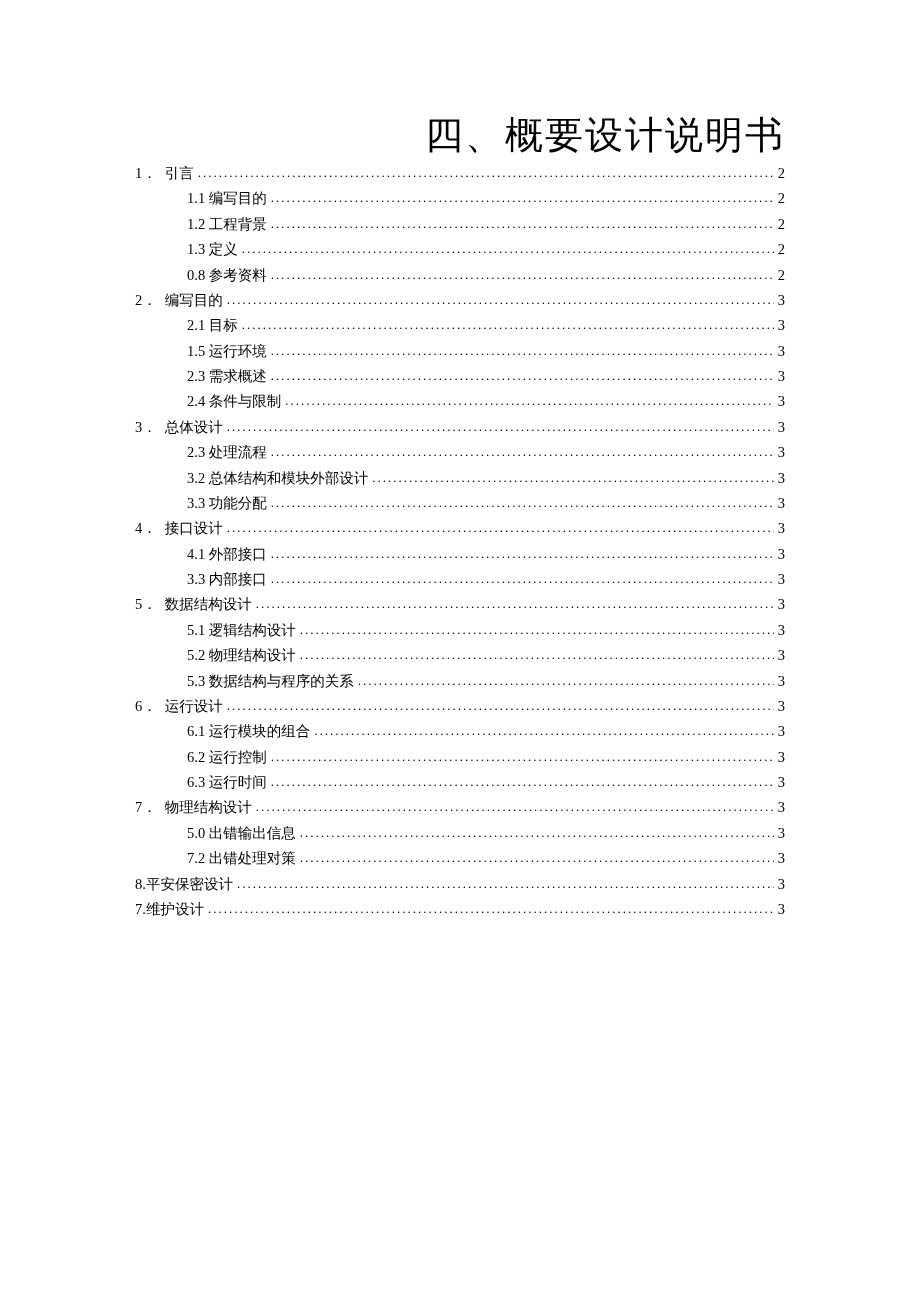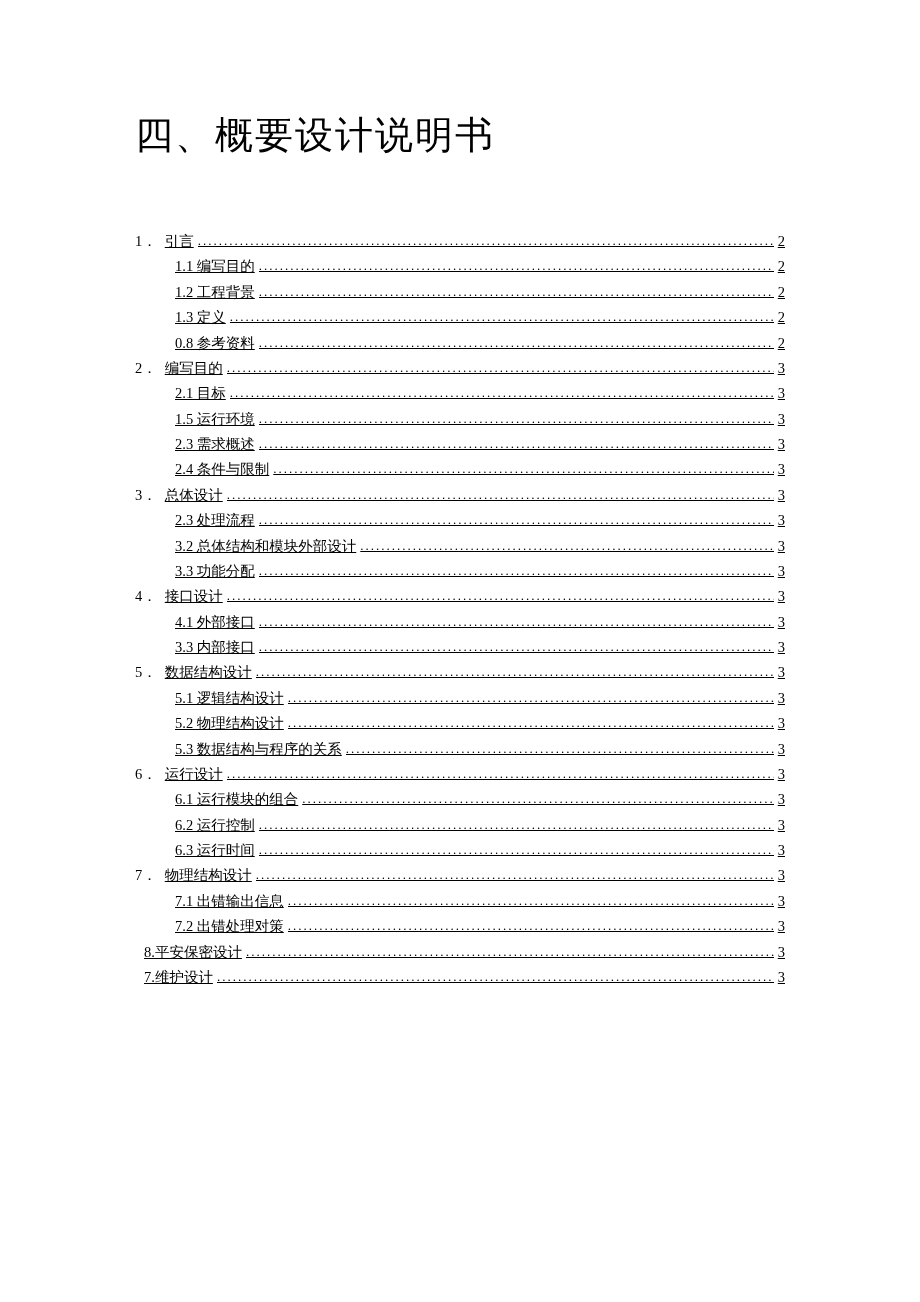--- a/index.html
+++ b/index.html
@@ -12,42 +12,41 @@
       height: 1302px;
       background: #ffffff;
       font-family: "SimSun", "宋体", serif;
       padding: 110px 135px 0 135px;
       color: #000000;
     }
     .page-title {
       font-size: 38px;
       font-weight: normal;
       letter-spacing: 2px;
-      margin-bottom: 68px;
       font-family: "SimSun", "宋体", serif;
+      text-align: right;
     }
     .toc {
       font-size: 14.5px;
       line-height: 1.75;
-      text-decoration: underline;
     }
     .toc-entry {
       display: flex;
       align-items: baseline;
       white-space: nowrap;
       overflow: hidden;
     }
     .toc-entry.level-0 {
       margin-left: 0;
     }
     .toc-entry.level-1 {
-      margin-left: 40px;
+      margin-left: 52px;
     }
     .toc-entry.nodot {
-      margin-left: 9px;
+      margin-left: 0;
     }
     .toc-label {
       flex-shrink: 0;
     }
     .toc-num-prefix {
       display: inline-block;
       margin-right: 8px;
     }
     .toc-dots {
       flex: 1;
@@ -195,21 +194,21 @@
       <span class="toc-label">6.3 运行时间</span>
       <span class="toc-dots"></span>
       <span class="toc-page">3</span>
     </div>
     <div class="toc-entry level-0">
       <span class="toc-label"><span class="toc-num-prefix">7．</span><span>物理结构设计</span></span>
       <span class="toc-dots"></span>
       <span class="toc-page">3</span>
     </div>
     <div class="toc-entry level-1">
-      <span class="toc-label">7.1 出错输出信息</span>
+      <span class="toc-label">5.0 出错输出信息</span>
       <span class="toc-dots"></span>
       <span class="toc-page">3</span>
     </div>
     <div class="toc-entry level-1">
       <span class="toc-label">7.2 出错处理对策</span>
       <span class="toc-dots"></span>
       <span class="toc-page">3</span>
     </div>
     <div class="toc-entry level-0 nodot">
       <span class="toc-label">8.平安保密设计</span>

